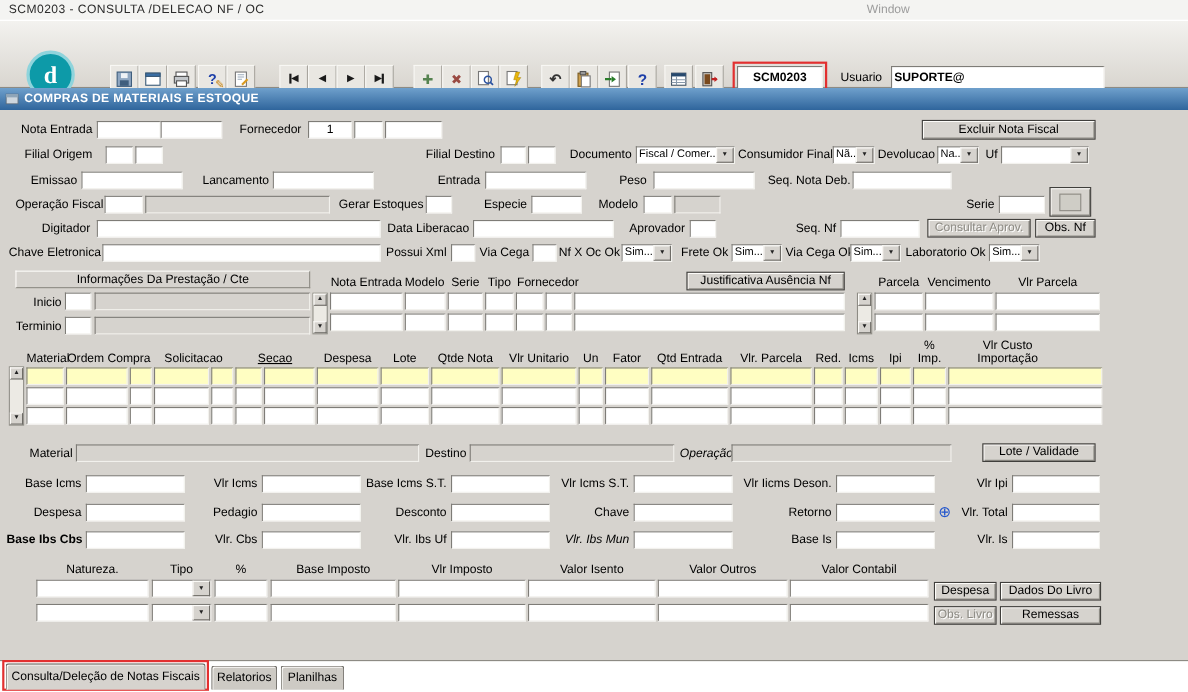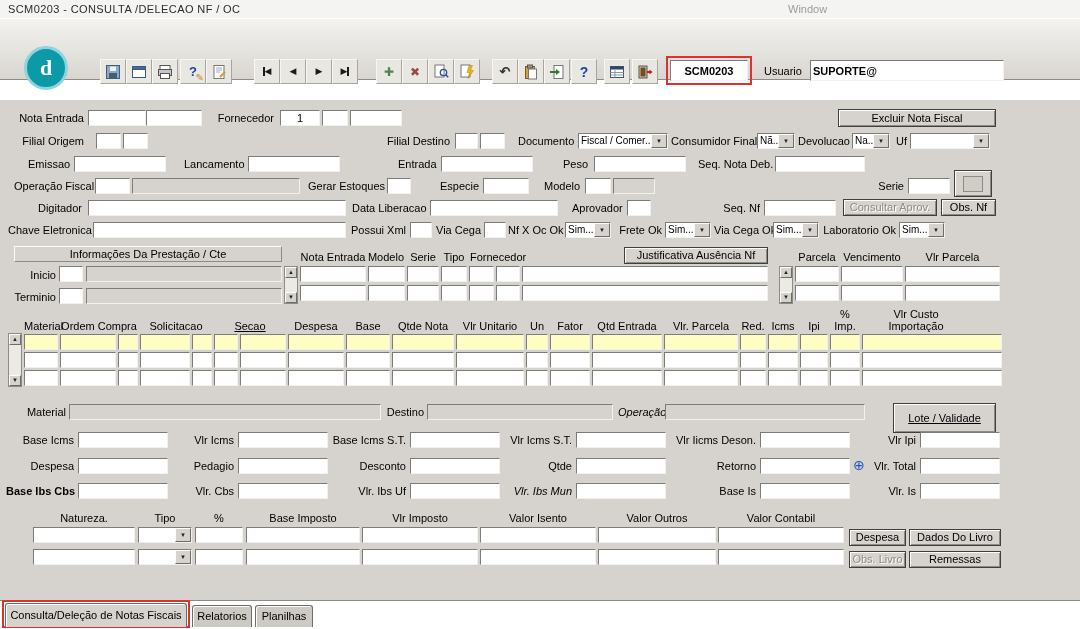--- a/index.html
+++ b/index.html
@@ -184,20 +184,27 @@
         </svg>
     </div>
 
     <div class="redbox" style="left:666px;top:37px;width:86px;height:29px;"></div>
     <input class="fld" style="left: 670px; top: 41px; width: 78px; height: 21px; font-weight: bold; text-align: center;" value="SCM0203">
 
     <span class="lbl" style="left:764px;top:46px;">Usuario</span>
     <input class="fld" style="left: 810px; top: 41px; width: 194px; height: 21px; font-weight: bold;" value="SUPORTE@">
   </div>
 
+  <div id="bluebar">
+    <svg width="12" height="10" style="position:absolute;left:5px;top:5px;">
+        <rect x="0.5" y="0.5" width="11" height="9" fill="#cdd6de" stroke="#5a6a78"></rect>
+        <rect x="0.5" y="0.5" width="11" height="3" fill="#8fa5b8"></rect>
+      </svg>
+    <span class="lbl" style="left:22px;top:4px;color:#fff;font-weight:bold;letter-spacing:.3px;">COMPRAS DE MATERIAIS E ESTOQUE</span>
+  </div>
 
   <div id="form">
 
     <span class="lbl r" style="left:14px;top:12px;width:70px;">Nota Entrada</span>
     <div class="fld" style="left:88px;top:10px;width:58px;"></div>
     <div class="fld" style="left:146px;top:10px;width:56px;"></div>
     <span class="lbl r" style="left:216px;top:12px;width:58px;">Fornecedor</span>
     <input class="fld" style="left: 280px; top: 10px; width: 40px; text-align: center;" value="1">
     <div class="fld" style="left:322px;top:10px;width:26px;"></div>
     <div class="fld" style="left:350px;top:10px;width:52px;"></div>
@@ -348,21 +355,21 @@
       <span class="gc yf p1"></span>
         <span class="gc yf p2"></span>
       <span class="gc yf p3"></span>
     </div>
 
     <span class="lbl c" style="left:24px;top:220px;width:34px;">Material</span>
     <span class="lbl c" style="left:60px;top:220px;width:78px;">Ordem Compra</span>
     <span class="lbl c" style="left:140px;top:220px;width:72px;">Solicitacao</span>
     <span class="lbl c" style="left:214px;top:220px;width:72px;text-decoration:underline;">Secao</span>
     <span class="lbl c" style="left:288px;top:220px;width:56px;">Despesa</span>
-    <span class="lbl c" style="left:346px;top:220px;width:44px;">Base</span>
+    <span class="lbl c" style="left:346px;top:220px;width:44px;">Lote</span>
     <span class="lbl c" style="left:392px;top:220px;width:62px;">Qtde Nota</span>
     <span class="lbl c" style="left:456px;top:220px;width:68px;">Vlr Unitario</span>
     <span class="lbl c" style="left:526px;top:220px;width:22px;">Un</span>
     <span class="lbl c" style="left:550px;top:220px;width:40px;">Fator</span>
     <span class="lbl c" style="left:592px;top:220px;width:70px;">Qtd Entrada</span>
     <span class="lbl c" style="left:664px;top:220px;width:74px;">Vlr. Parcela</span>
     <span class="lbl c" style="left:740px;top:220px;width:26px;">Red.</span>
     <span class="lbl c" style="left:768px;top:220px;width:30px;">Icms</span>
     <span class="lbl c" style="left:800px;top:220px;width:28px;">Ipi</span>
     <span class="lbl c" style="left:833px;top:208px;width:24px;white-space:normal;line-height:12px;">% Imp.</span>
@@ -440,42 +447,42 @@
         <span class="gc g19"></span>
         <span class="gc g20"></span>
     </div>
 
     <span class="lbl r" style="left:26px;top:306px;width:40px;">Material</span>
     <div class="fld gf" style="left:69px;top:304px;width:312px;"></div>
     <span class="lbl r" style="left:386px;top:306px;width:38px;">Destino</span>
     <div class="fld gf" style="left:427px;top:304px;width:186px;"></div>
     <span class="lbl r" style="left:618px;top:306px;width:44px;font-style:italic;">Operação</span>
     <div class="fld gf" style="left:665px;top:304px;width:200px;"></div>
-    <button class="btn" style="left:893px;top:303px;width:103px;height:30px;text-decoration:underline;">Lote / Validade</button>
+    <button class="btn" style="left:893px;top:303px;width:103px;height:17px;">Lote / Validade</button>
 
     <span class="lbl r" style="left:6px;top:334px;width:68px;">Base Icms</span>
     <div class="fld" style="left:78px;top:332px;width:90px;"></div>
     <span class="lbl r" style="left:166px;top:334px;width:68px;">Vlr Icms</span>
     <div class="fld" style="left:238px;top:332px;width:90px;"></div>
     <span class="lbl r" style="left:330px;top:334px;width:76px;">Base Icms S.T.</span>
     <div class="fld" style="left:410px;top:332px;width:90px;"></div>
     <span class="lbl r" style="left:496px;top:334px;width:76px;">Vlr Icms S.T.</span>
     <div class="fld" style="left:576px;top:332px;width:90px;"></div>
     <span class="lbl r" style="left:668px;top:334px;width:88px;">Vlr Iicms Deson.</span>
     <div class="fld" style="left:760px;top:332px;width:90px;"></div>
     <span class="lbl r" style="left:848px;top:334px;width:68px;">Vlr Ipi</span>
     <div class="fld" style="left:920px;top:332px;width:80px;"></div>
 
     <span class="lbl r" style="left:6px;top:360px;width:68px;">Despesa</span>
     <div class="fld" style="left:78px;top:358px;width:90px;"></div>
     <span class="lbl r" style="left:166px;top:360px;width:68px;">Pedagio</span>
     <div class="fld" style="left:238px;top:358px;width:90px;"></div>
     <span class="lbl r" style="left:330px;top:360px;width:76px;">Desconto</span>
     <div class="fld" style="left:410px;top:358px;width:90px;"></div>
-    <span class="lbl r" style="left:496px;top:360px;width:76px;">Qtde</span>
+    <span class="lbl r" style="left:496px;top:360px;width:76px;">Chave</span>
     <div class="fld" style="left:576px;top:358px;width:90px;"></div>
     <span class="lbl r" style="left:668px;top:360px;width:88px;">Retorno</span>
     <div class="fld" style="left:760px;top:358px;width:90px;"></div>
     <span class="lbl" style="left:853px;top:358px;color:#2255cc;font-size:14px;line-height:15px;">⊕</span>
     <span class="lbl r" style="left:870px;top:360px;width:46px;">Vlr. Total</span>
     <div class="fld" style="left:920px;top:358px;width:80px;"></div>
 
     <span class="lbl r" style="left:6px;top:385px;width:68px;font-weight:bold;">Base Ibs Cbs</span>
     <div class="fld" style="left:78px;top:383px;width:90px;"></div>
     <span class="lbl r" style="left:166px;top:385px;width:68px;">Vlr. Cbs</span>

